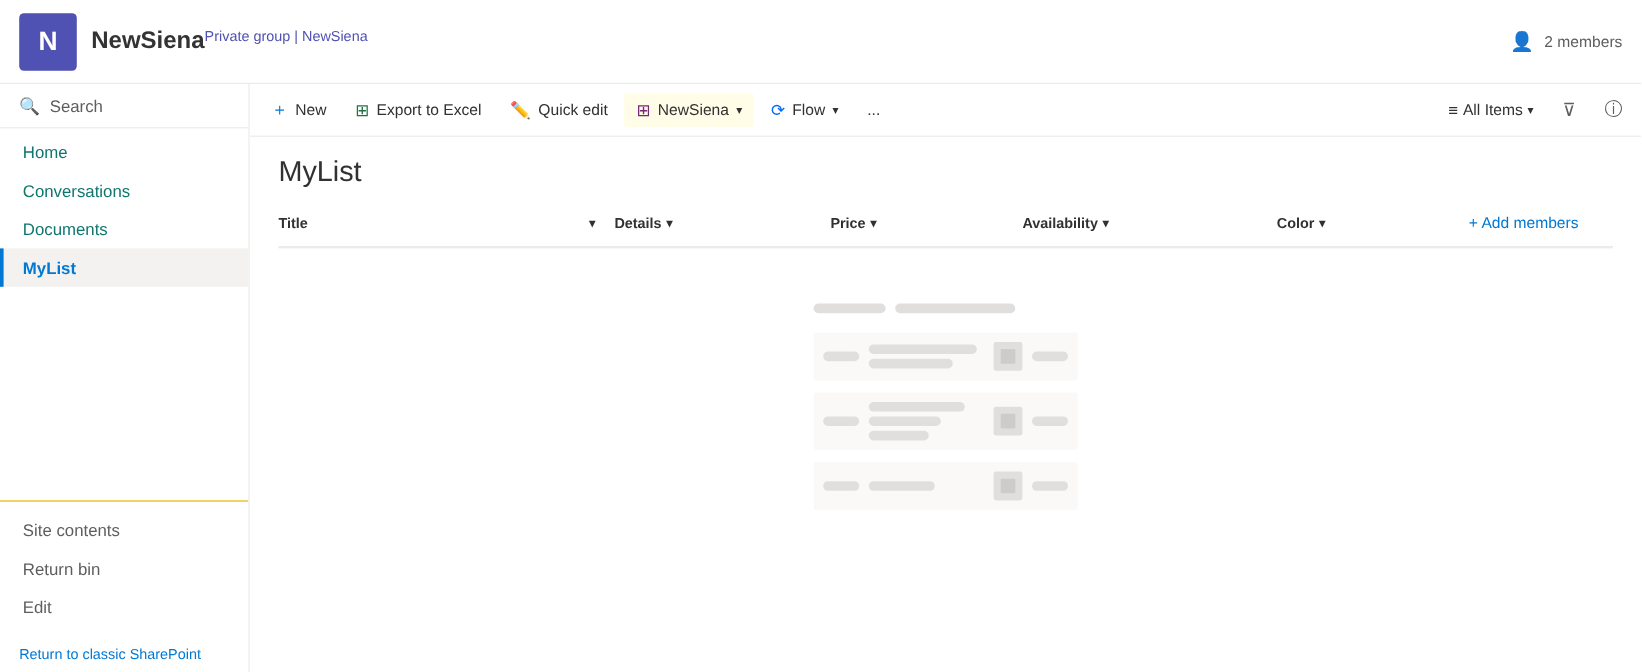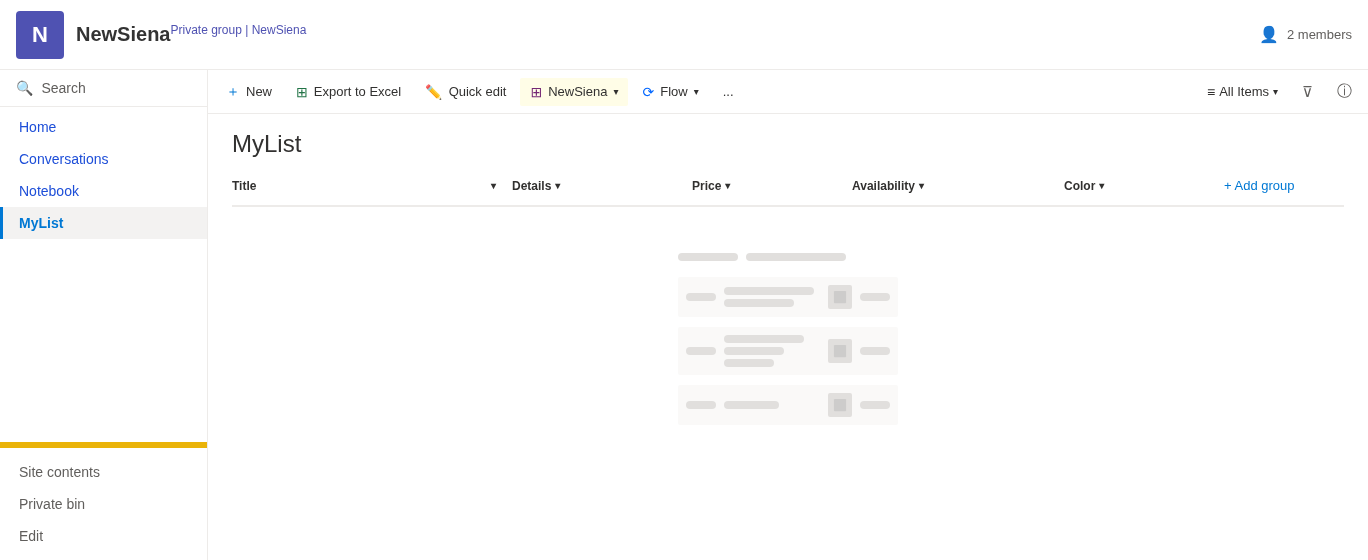--- a/index.html
+++ b/index.html
@@ -57,33 +57,33 @@
       gap: 8px;
       color: #605e5c;
       cursor: pointer;
     }
     .sidebar-nav { flex: 1; padding: 4px 0; }
     .sidebar-item {
       display: flex;
       align-items: center;
       padding: 8px 16px;
       cursor: pointer;
-      color: #1d4ed8;
+      color: #0f766e;
       font-size: 14px;
       border-left: 3px solid transparent;
     }
     .sidebar-item.active {
       color: #0078d4;
       border-left: 3px solid #0078d4;
       font-weight: 600;
       background: #f3f2f1;
     }
     .sidebar-bottom {
       padding: 8px 0;
-      border-top: 6px solid #eab308;
+      border-top: 1px solid #eab308;
     }
     .sidebar-bottom .sidebar-item { color: #605e5c; }
     .return-link {
       padding: 8px 16px;
       font-size: 12px;
       color: #0078d4;
       cursor: pointer;
     }
 
     
@@ -260,36 +260,39 @@
       <span>Search</span>
     </div>
     <nav class="sidebar-nav">
       <div class="sidebar-item">
         <span>Home</span>
       </div>
       <div class="sidebar-item">
         <span>Conversations</span>
       </div>
       <div class="sidebar-item">
-        <span>Notebook</span>
+        <span>Documents</span>
       </div>
       <div class="sidebar-item active">
         <span>MyList</span>
       </div>
     </nav>
     <div class="sidebar-bottom">
       <div class="sidebar-item">
         <span>Site contents</span>
       </div>
       <div class="sidebar-item">
-        <span>Private bin</span>
+        <span>Return bin</span>
       </div>
       <div class="sidebar-item">
         <span>Edit</span>
       </div>
+    </div>
+    <div class="return-link">
+      <span>Return to classic SharePoint</span>
     </div>
   </div>
 
   <div class="content-area">
 
     <div class="toolbar">
       <button class="toolbar-btn">
         <span class="btn-icon">＋</span>
         <span>New</span>
       </button>
@@ -343,21 +346,21 @@
         </div>
         <div class="col-header col-availability">
           <span>Availability</span>
           <span class="chevron">▾</span>
         </div>
         <div class="col-header col-color">
           <span>Color</span>
           <span class="chevron">▾</span>
         </div>
         <div class="add-column">
-          <span>+ Add group</span>
+          <span>+ Add members</span>
         </div>
       </div>
 
       <div class="empty-illustration">
         <div class="skeleton-container">
 
           <div style="display:flex; gap:8px; margin-bottom:10px; padding: 6px 0;">
             <div class="skeleton-bar" style="width:60px;"></div>
             <div class="skeleton-bar" style="width:100px;"></div>
           </div>

